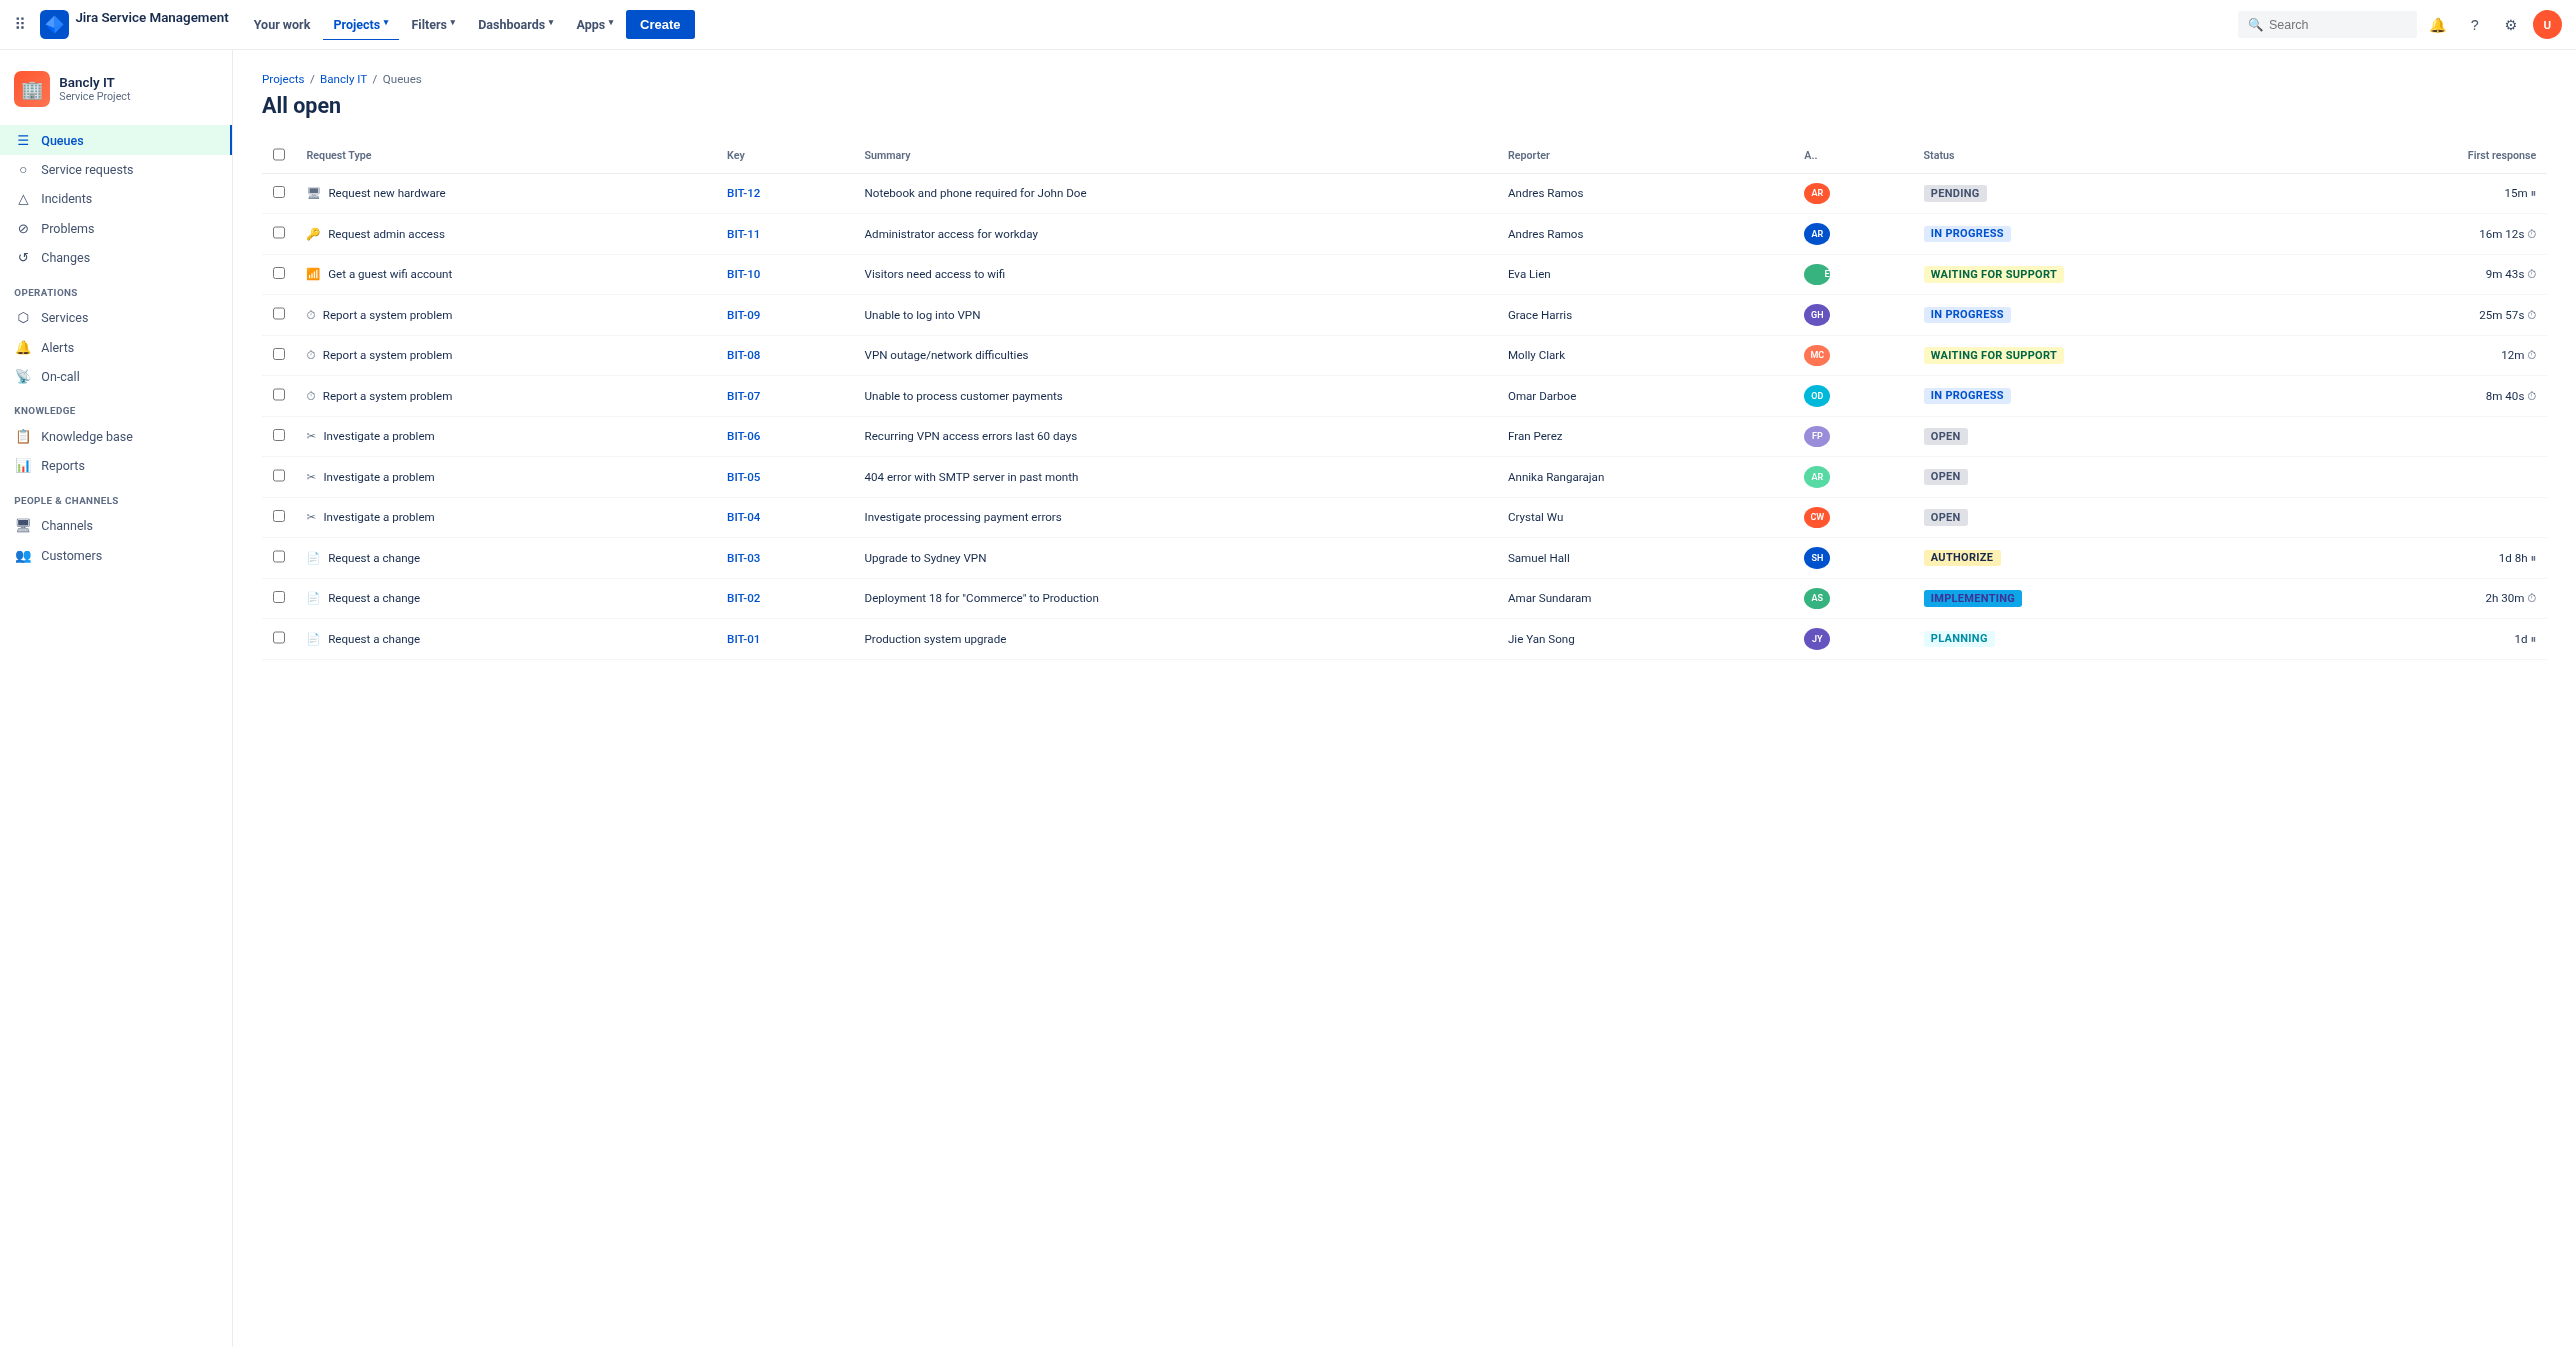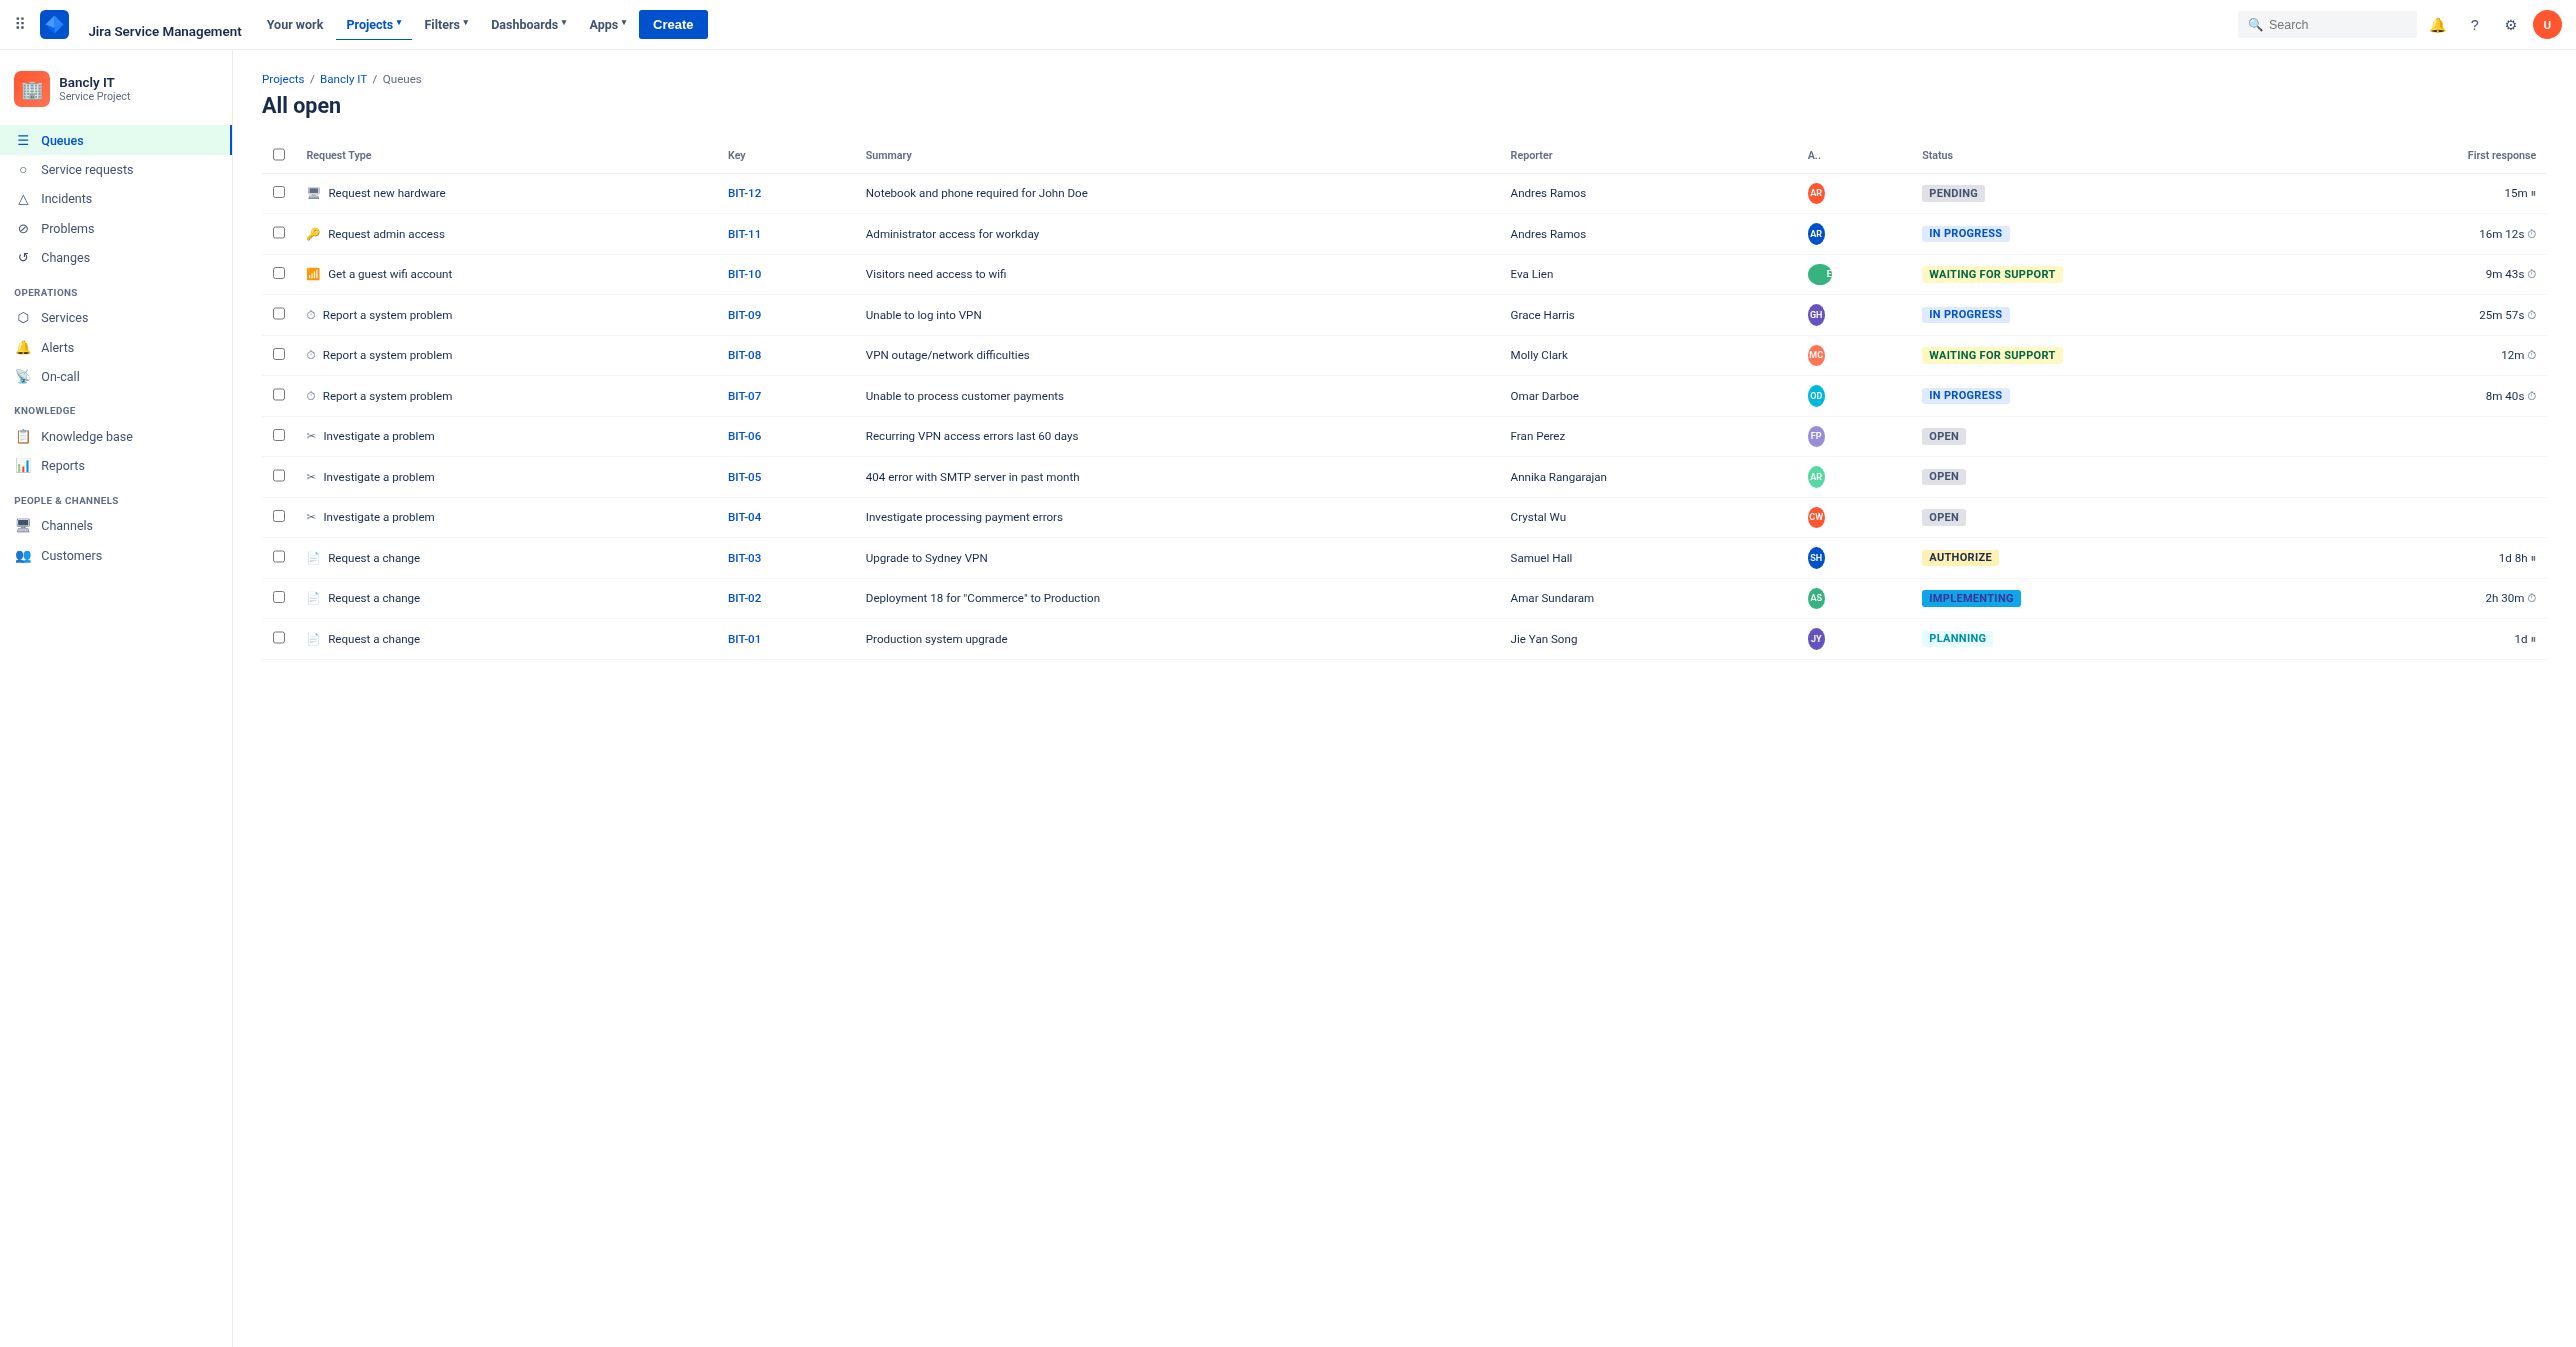--- a/index.html
+++ b/index.html
@@ -4,21 +4,21 @@
   <style>
     * { box-sizing: border-box; margin: 0; padding: 0; }
     body { font-family: -apple-system, BlinkMacSystemFont, 'Segoe UI', Roboto, sans-serif; font-size: 12.5px; background: #fff; color: #172B4D; }
 
     
     .topnav {
       display: flex; align-items: center; height: 50px;
       background: #fff; border-bottom: 0.9px solid #EBECF0;
       padding: 0 14.3px; gap: 7.2px; position: fixed; top: 0; left: 0; right: 0; z-index: 100;
     }
-    .topnav-logo { display: flex; align-items: flex-end; gap: 19px; margin-right: 7.2px; }
+    .topnav-logo { display: flex; align-items: flex-start; gap: 6px; margin-right: 7.2px; }
     .topnav-logo-icon { width: 29px; height: 29px; }
     .topnav-appname { font-size: 13.4px; font-weight: 600; color: #172B4D; white-space: nowrap; }
     .topnav-nav { display: flex; align-items: center; gap: 1.8px; flex: 1; }
     .nav-item {
       padding: 7.2px 10.7px; border-radius: 2.7px; cursor: pointer;
       font-size: 12.5px; color: #42526E; font-weight: 700;
       display: flex; align-items: flex-start; gap: 3.6px;
       white-space: nowrap;
     }
     .nav-item.active { color: #0052CC; border-bottom: 1.8px solid #0052CC; border-radius: 0; }
@@ -100,21 +100,21 @@
       padding: 9px 10.7px; font-size: 11.6px; color: #172B4D;
       border-bottom: 0.9px solid #F4F5F7; vertical-align: middle;
     }
     .checkbox-cell { width: 29px; }
     .cb { width: 12.5px; height: 12.5px; cursor: pointer; }
     .req-type { display: flex; align-items: center; gap: 7.2px; }
     .req-icon { font-size: 11.6px; color: #5E6C84; }
     .key-link { color: #0052CC; font-weight: 500; cursor: pointer; }
     .reporter-cell { color: #42526E; }
     .assignee-avatar {
-      width: 17px; height: 21.5px; border-radius: 50%;
+      width: 26px; height: 21.5px; border-radius: 50%;
       display: inline-flex; align-items: center; justify-content: center;
       font-size: 9px; font-weight: 600; color: #fff;
     }
     .status-badge {
       display: inline-block; padding: 1.8px 7.2px;
       border-radius: 2.7px; font-size: 11px; font-weight: 700;
       text-transform: uppercase; letter-spacing: 0.3px;
       white-space: nowrap;
     }
     .status-pending { background: #DFE1E6; color: #42526E; }

